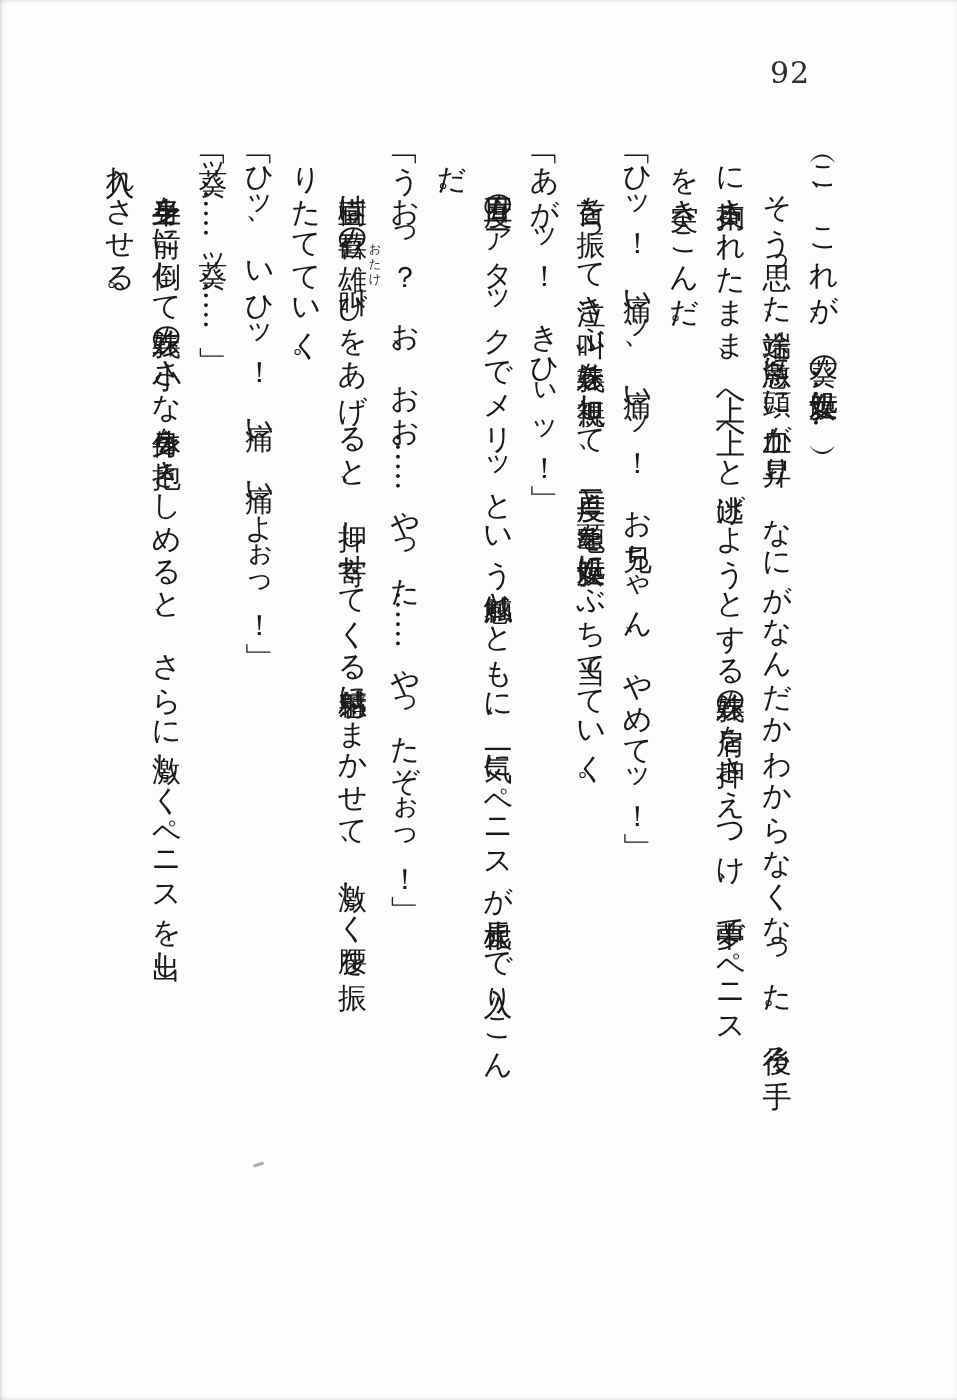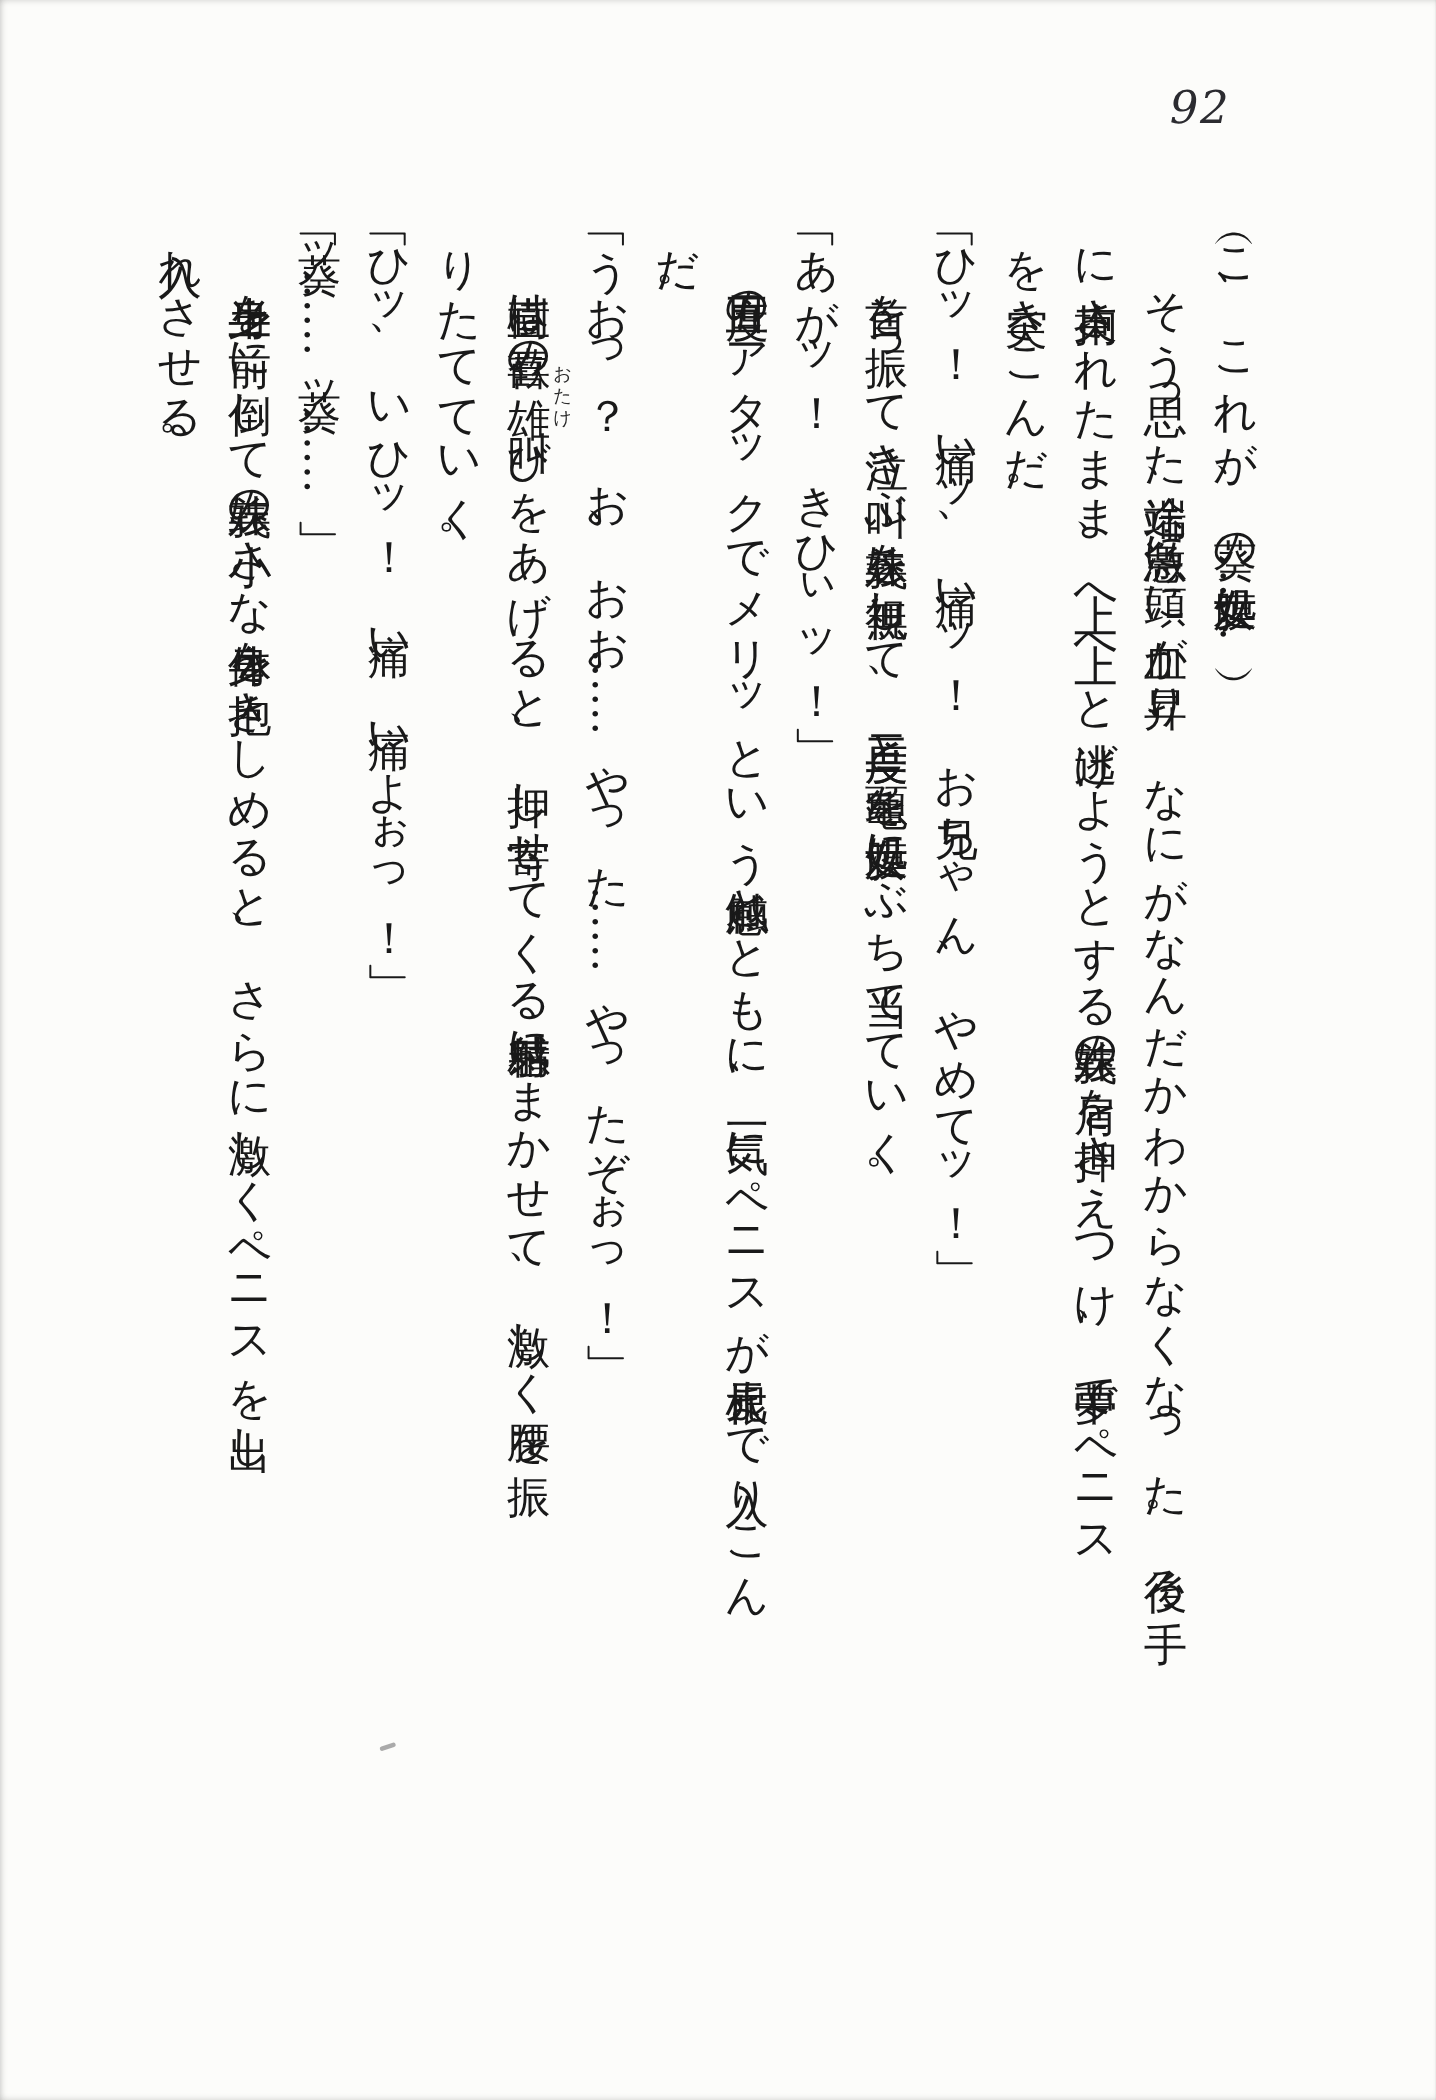--- a/index.html
+++ b/index.html
@@ -27,25 +27,23 @@
       inset 3px 0 4px -2px rgba(0,0,0,0.16),
       inset 0 3px 4px -2px rgba(0,0,0,0.10),
       inset 0 -3px 4px -2px rgba(0,0,0,0.10);
   }
   .page-number {
     position: absolute;
     top: 55px;
     left: 770px;
     width: 60px;
     font-family: "DejaVu Serif", "Liberation Serif", serif;
-    font-style: italic;
     font-size: 30px;
     color: #2b2b30;
     letter-spacing: 1px;
-    text-align: center;
   }
   .text-block {
     position: absolute;
     top: 146px;
     right: 110px;
     height: 1106px;
     writing-mode: vertical-rl;
     -webkit-writing-mode: vertical-rl;
     text-orientation: mixed;
     font-family: "DejaVu Serif", "Liberation Serif", serif;

